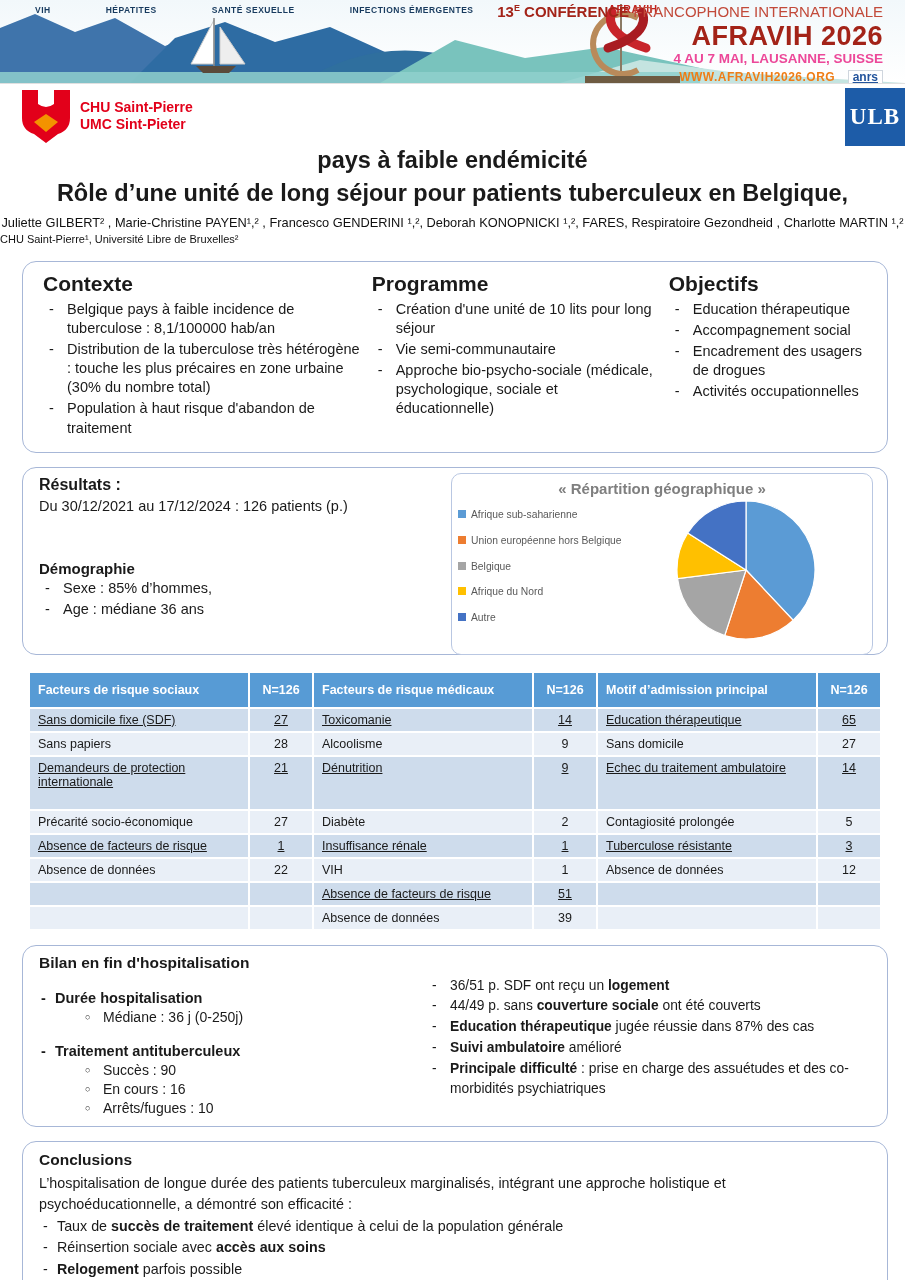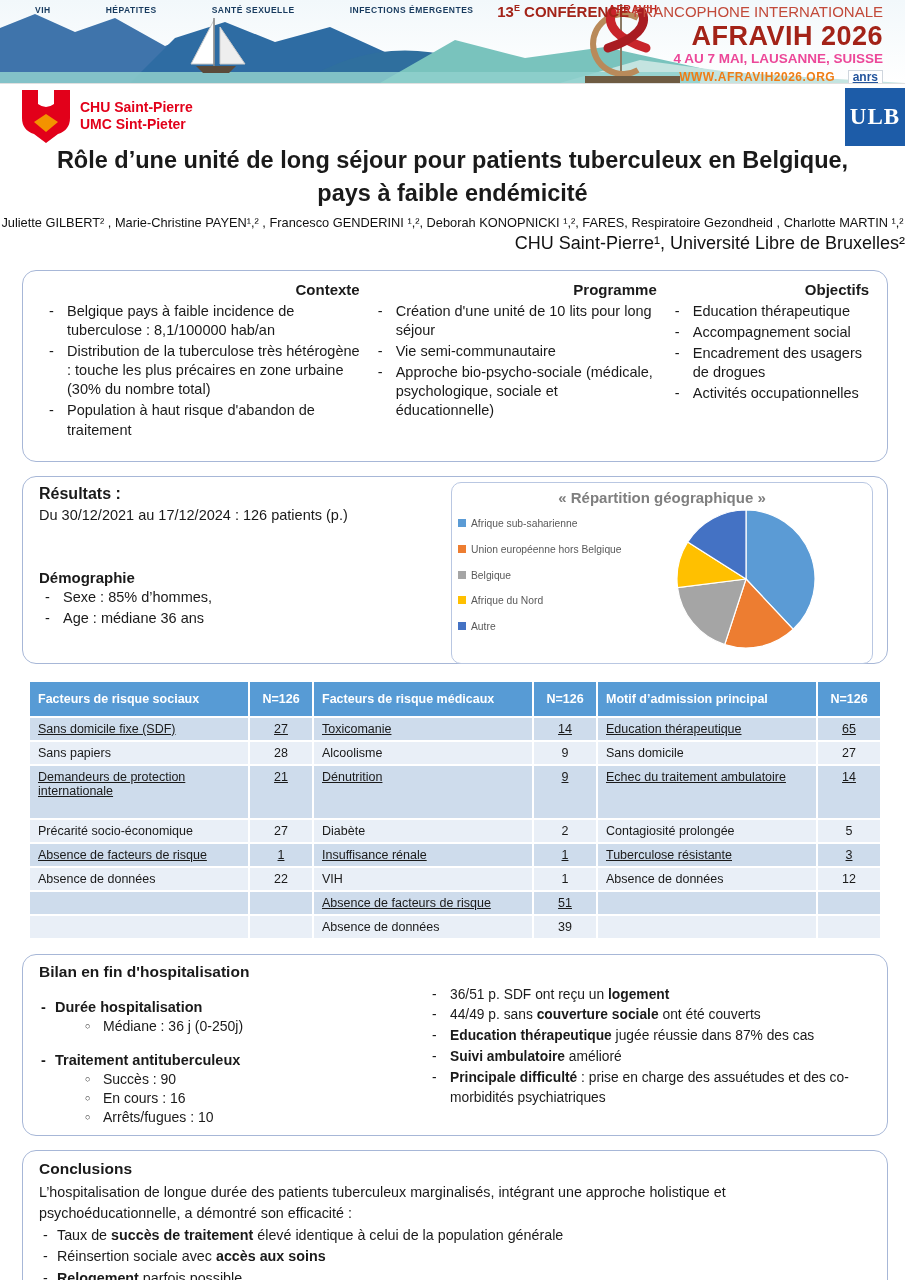--- a/index.html
+++ b/index.html
@@ -26,26 +26,26 @@
   
   .logo-row{position:relative;height:62px;margin-top:4px;}
   .chu{position:absolute;left:20px;top:0;display:flex;align-items:center;gap:8px;}
   .chu-text{color:#e2001a;font-weight:bold;font-size:14px;line-height:1.25;}
   .ulb{position:absolute;right:0px;top:0px;width:60px;height:58px;background:#1d5ca8;color:#fff;
        display:flex;align-items:center;justify-content:center;font-family:"Liberation Serif","DejaVu Serif",serif;
        font-weight:bold;font-size:23px;letter-spacing:1px;}
   
   .poster-title{ text-align:center;font-weight:bold;font-size:23.5px;line-height:1.4;margin-top:-6px;}
   .authors{text-align:center;font-size:12.8px;margin-top:5px;color:#111;}
-  .affiliations{text-align:right;font-size:18px;margin-top:3px;color:#111;}
+  .affiliations{text-align:left;font-size:11px;margin-top:3px;color:#111;}
   
   .rbox{border:1.6px solid #a7b7d7;border-radius:14px;margin:0 17px 0 22px;background:#fff;}
   .box1{margin-top:16px;display:flex;padding:8px 12px 10px 14px;min-height:172px;}
   .col{padding:0 6px;}
-  .col h3{font-size:15px;margin:2px 0 4px 0;text-align:right;}
+  .col h3{font-size:21px;margin:2px 0 4px 0;}
   .col-ctx{width:340px;}
   .col-prg{width:306px;}
   .col-obj{width:215px;}
   .blist{font-size:14.5px;line-height:1.32;}
   .blist .bi{position:relative;padding-left:24px;margin-bottom:2px;}
   .blist .bi::before{content:"-";position:absolute;left:6px;}
   
   .box2{margin-top:14px;height:178px;position:relative;padding:8px 0 0 16px;}
   .res-title{font-size:16px;font-weight:bold;}
   .res-period{font-size:14.5px;margin-top:4px;}
@@ -148,22 +148,22 @@
     </svg>
     <div class="chu-text">
       <div>CHU Saint-Pierre</div>
       <div>UMC Sint-Pieter</div>
     </div>
   </div>
   <div class="ulb">ULB</div>
 </div>
 
 <div class="poster-title">
+  <div>pays à faible endémicité</div>
   <div>Rôle d’une unité de long séjour pour patients tuberculeux en Belgique,</div>
-  <div>pays à faible endémicité</div>
 </div>
 <div class="authors">Juliette GILBERT² , Marie-Christine PAYEN¹,² , Francesco GENDERINI ¹,², Deborah KONOPNICKI ¹,², FARES, Respiratoire Gezondheid , Charlotte MARTIN ¹,²</div>
 <div class="affiliations">CHU Saint-Pierre¹, Université Libre de Bruxelles²</div>
 
 <div class="rbox box1">
   <div class="col col-ctx">
     <h3>Contexte</h3>
     <div class="blist" id="ctx-list">
         <div class="bi">Belgique pays à faible incidence de tuberculose : 8,1/100000 hab/an</div>
         <div class="bi">Distribution de la tuberculose très hétérogène : touche les plus précaires en zone urbaine (30% du nombre total)</div>

